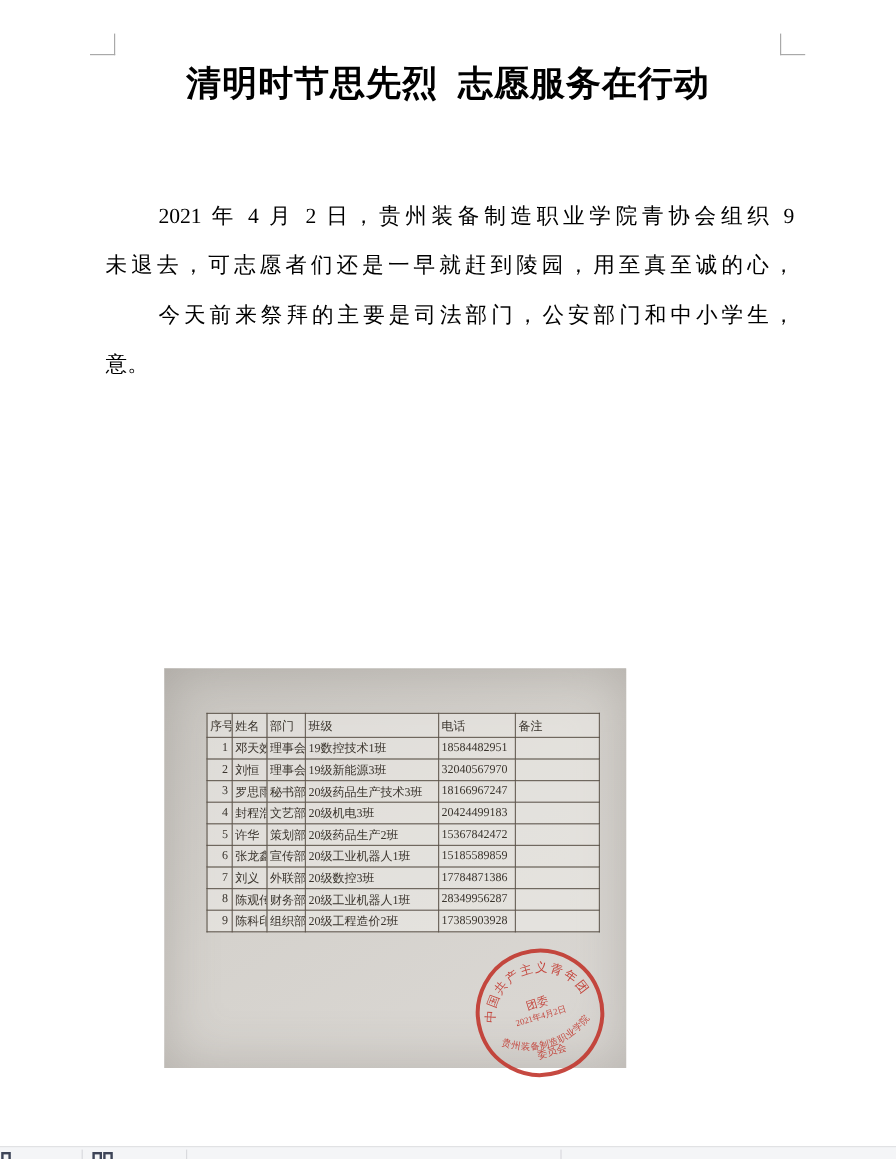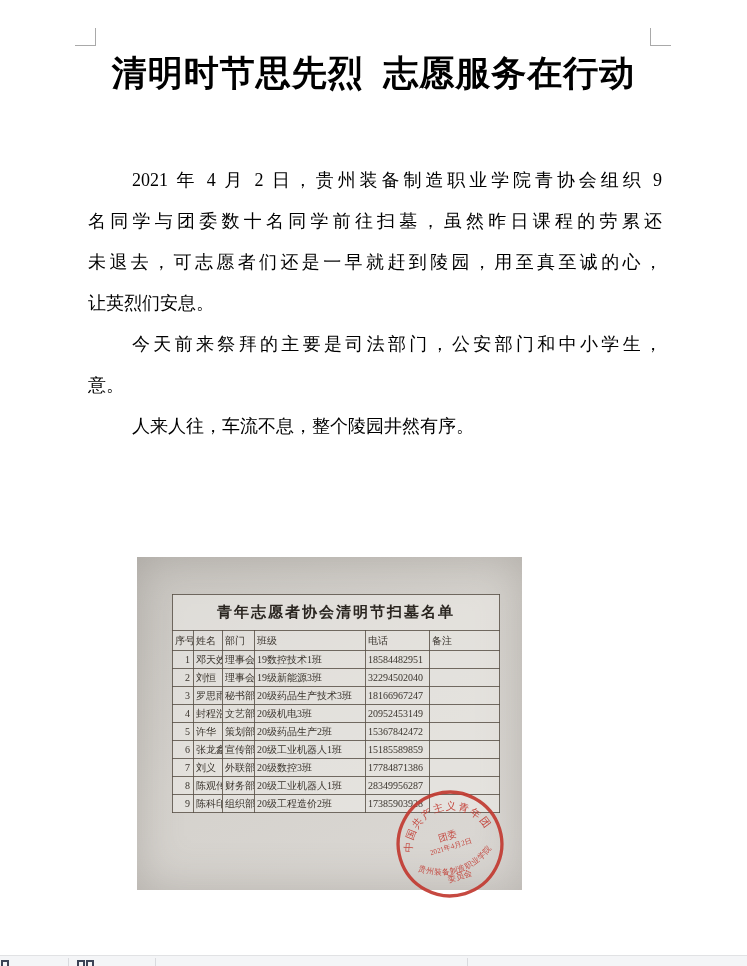--- a/index.html
+++ b/index.html
@@ -9,21 +9,21 @@
     color:#000;
   }
   
   .cropmark { position:absolute; width:20px; height:17px; }
   .cm-tl { left:75px; top:28px; border-right:1px solid #a9a9a9; border-bottom:1px solid #a9a9a9; }
   .cm-tr { left:650px; top:28px; border-left:1px solid #a9a9a9; border-bottom:1px solid #a9a9a9; }
 
   
   .doc-title {
     position:absolute; left:0; top:50px; width:747px; margin:0;
-    text-align:center; font-size:35px; font-weight:bold; letter-spacing:1px;
+    text-align:center; font-size:29px; font-weight:bold; letter-spacing:1px;
     white-space:pre; color:#000;
   }
 
   
   .body-block { position:absolute; left:88px; top:160px; width:574px; font-size:18px; }
   .line { line-height:41px; height:41px; white-space:nowrap; overflow:hidden; }
   .line.indent { text-indent:44px; }
   .line.jfull { text-align:justify; text-align-last:justify; }
 
   
@@ -64,80 +64,74 @@
 </head>
 <body>
 
 <div class="cropmark cm-tl"></div>
 <div class="cropmark cm-tr"></div>
 
 <h1 class="doc-title">清明时节思先烈  志愿服务在行动</h1>
 
 <div class="body-block">
     <div class="line indent jfull">2021 年 4 月 2 日，贵州装备制造职业学院青协会组织 9</div>
-    <div class="line jfull">名同学与团委数十名同学前往扫墓，虽然昨日课程的劳累还</div>
     <div class="line jfull">未退去，可志愿者们还是一早就赶到陵园，用至真至诚的心，</div>
-    <div class="line">让英烈们安息。</div>
     <div class="line indent jfull">今天前来祭拜的主要是司法部门，公安部门和中小学生，</div>
     <div class="line">意。</div>
-    <div class="line indent">人来人往，车流不息，整个陵园井然有序。</div>
   </div>
 
 <div class="photo">
   <table class="list">
     <colgroup>
       <col style="width:21px">
         <col style="width:29px">
         <col style="width:32px">
       <col style="width:111px">
         <col style="width:64px">
         <col style="width:70px">
     </colgroup>
     <tbody>
         <tr>
-          <td class="t-cap" colspan="6">青年志愿者协会清明节扫墓名单</td>
-        </tr>
-        <tr>
           <th>序号</th>
           <th>姓名</th>
           <th>部门</th>
           <th>班级</th>
           <th>电话</th>
           <th>备注</th>
         </tr>
         <tr>
           <td class="num">1</td>
           <td>邓天效</td>
           <td>理事会</td>
           <td>19数控技术1班</td>
           <td>18584482951</td>
           <td></td>
         </tr>
         <tr>
           <td class="num">2</td>
           <td>刘恒</td>
           <td>理事会</td>
           <td>19级新能源3班</td>
-          <td>32294502040</td>
+          <td>32040567970</td>
           <td></td>
         </tr>
         <tr>
           <td class="num">3</td>
           <td>罗思雨</td>
           <td>秘书部</td>
           <td>20级药品生产技术3班</td>
           <td>18166967247</td>
           <td></td>
         </tr>
         <tr>
           <td class="num">4</td>
           <td>封程浩</td>
           <td>文艺部</td>
           <td>20级机电3班</td>
-          <td>20952453149</td>
+          <td>20424499183</td>
           <td></td>
         </tr>
         <tr>
           <td class="num">5</td>
           <td>许华</td>
           <td>策划部</td>
           <td>20级药品生产2班</td>
           <td>15367842472</td>
           <td></td>
         </tr>

